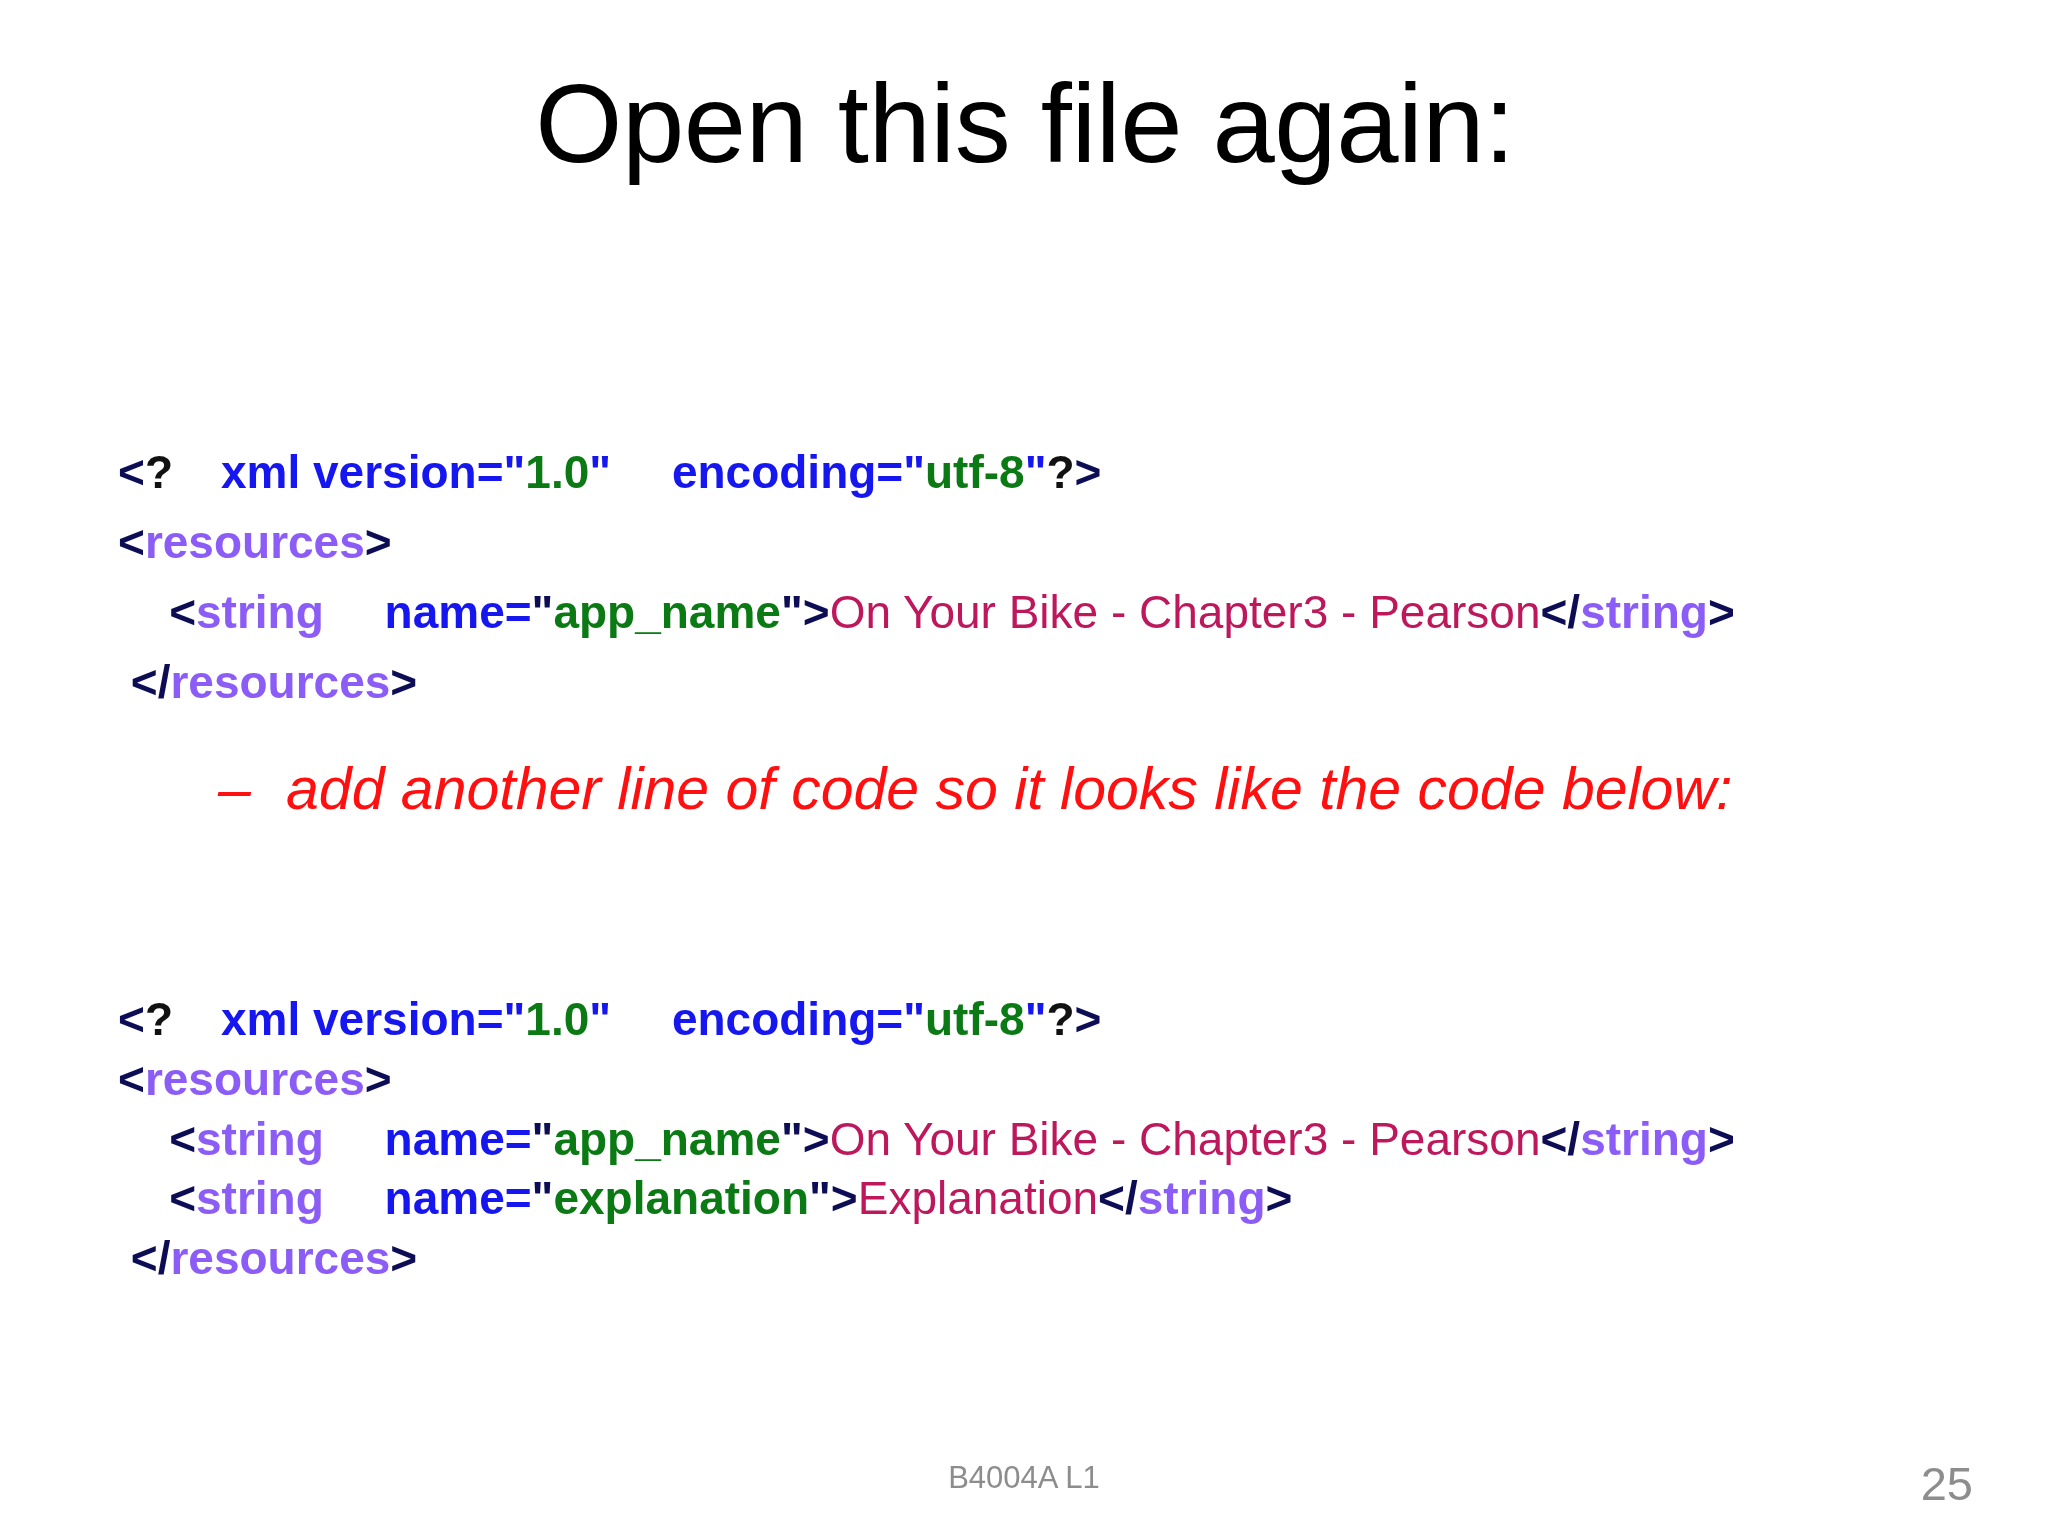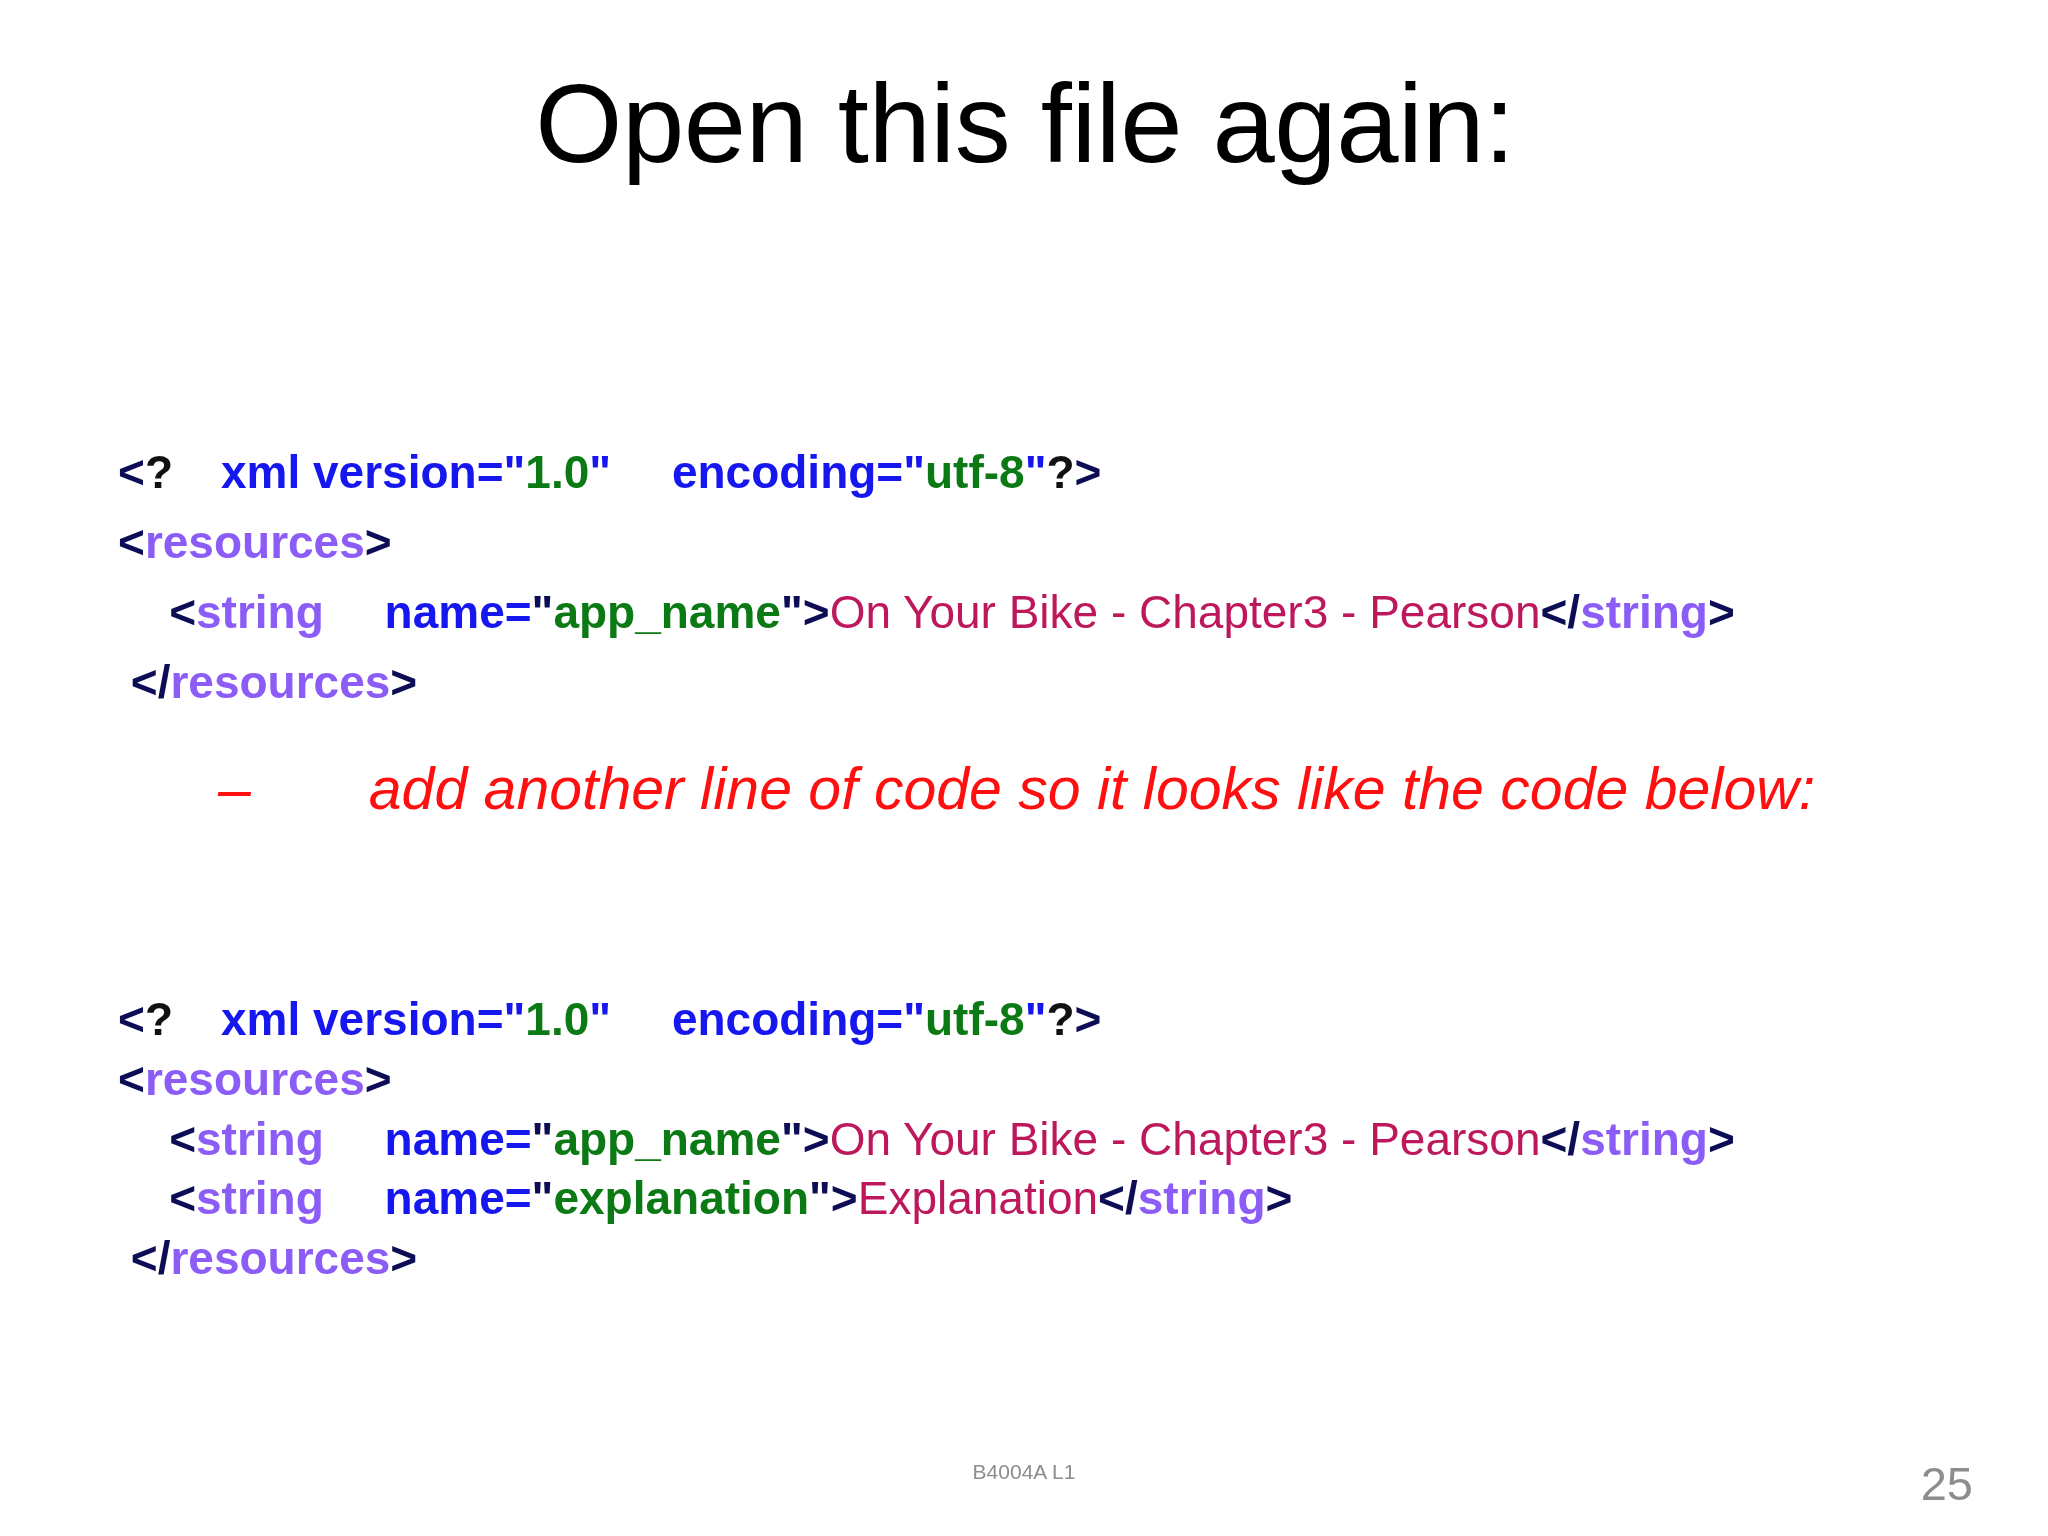--- a/index.html
+++ b/index.html
@@ -74,33 +74,32 @@
     font-weight: normal;
   }
   .note-dash {
     position: absolute;
     left: 0;
     top: 0;
     width: 62px;
   }
   .note-text {
     display: block;
-    margin-left: 108px;
-    text-align: center;
+    margin-left: 68px;
   }
 
   
   .footer-center {
     position: absolute;
     left: 0;
     right: 0;
     top: 1460px;
     text-align: center;
     color: #8d8d8d;
-    font-size: 21px;
+    font-size: 31px;
   }
   .footer-page {
     position: absolute;
     right: 75px;
     top: 1456px;
     color: #8d8d8d;
     font-size: 47px;
   }
 </style>
 </head>

